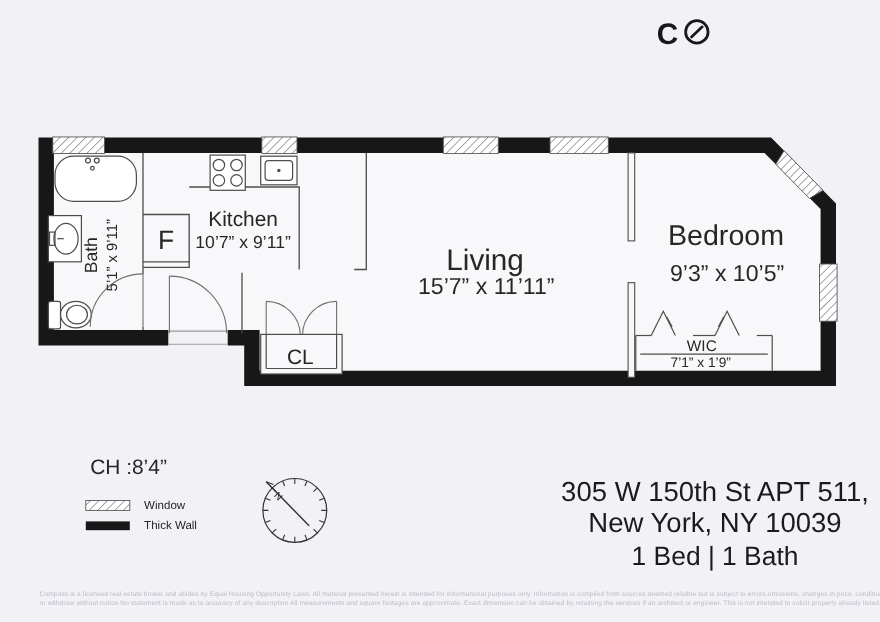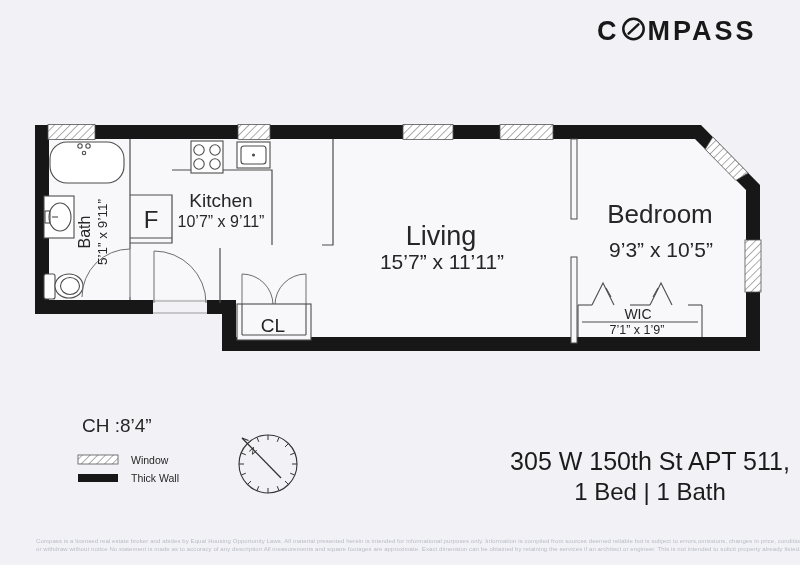--- a/index.html
+++ b/index.html
@@ -10,41 +10,40 @@
     color:#1f1f1f;
   }
   #plan-svg{position:absolute;left:0;top:0;}
   .logo{
     position:absolute;left:597px;top:16px;height:30px;
     display:flex;align-items:center;
     font-size:27px;font-weight:600;letter-spacing:3px;color:#181818;
   }
   .logo .o-glyph{display:inline-block;margin:0 1px 0 0;}
   .listing{
-    position:absolute;left:510px;top:447px;width:280px;text-align:center;
+    position:absolute;left:510px;top:433px;width:280px;text-align:center;
   }
   .listing .addr{font-size:25px;line-height:29px;color:#1b1b1b;font-weight:400;}
   .listing .summary{font-size:24px;line-height:26px;color:#1b1b1b;margin-top:3px;}
   .disclaimer{
     position:absolute;left:36px;top:537px;width:740px;
     font-size:6px;line-height:8px;color:#b9bcc6;letter-spacing:0.1px;
     white-space:nowrap;
   }
   svg text{font-family:"Liberation Sans", sans-serif;fill:#262626;}
 </style>
 </head>
 <body>
 
 <div class="logo">
   <span>C</span>
     <span class="o-glyph"><svg width="27" height="30" viewBox="0 0 27 30">
         <circle cx="13.5" cy="16" r="10.2" fill="none" stroke="#181818" stroke-width="2.5"></circle>
         <line x1="8.6" y1="20.6" x2="18.4" y2="11.4" stroke="#181818" stroke-width="2.5" stroke-linecap="round"></line>
       </svg></span>
-    <span>MPASS</span>
 </div>
 
 <svg id="plan-svg" width="800" height="565" viewBox="0 0 800 565">
   <defs>
     <pattern id="hatch" width="5.5" height="5.5" patternUnits="userSpaceOnUse" patternTransform="rotate(45)">
       <rect width="5.5" height="5.5" fill="#ffffff"></rect>
       <line x1="0" y1="0" x2="0" y2="5.5" stroke="#6a6a6a" stroke-width="1.1"></line>
     </pattern>
   </defs>
 
@@ -190,19 +189,20 @@
       <line x1="294.8" y1="452.9" x2="290.2" y2="454.8"></line>
     </g>
     <line x1="242" y1="438" x2="281" y2="478" stroke-width="1.3"></line>
     <line x1="242" y1="438" x2="248.5" y2="440.5" stroke-width="1.1"></line>
     <text x="253" y="451" font-size="9" text-anchor="middle" dominant-baseline="central" stroke="none" fill="#333" transform="rotate(45 253 451)">N</text>
   </g>
 </svg>
 
 <div class="listing">
   <div class="addr">305 W 150th St APT 511,</div>
+  <div class="addr">New York, NY 10039</div>
   <div class="summary">1 Bed | 1 Bath</div>
 </div>
 
 <div class="disclaimer">
   <div>Compass is a licensed real estate broker and abides by Equal Housing Opportunity Laws. All material presented herein is intended for informational purposes only. Information is compiled from sources deemed reliable but is subject to errors,omissions, changes in price, condition,sale</div>
   <div>or withdraw without notice No statement is made as to accuracy of any description All measurements and square footages are approximate. Exact dimension can be obtained by retaining the services if an architect or engineer. This is not intended to solicit property already listed.</div>
 </div>
 
 </body></html>

